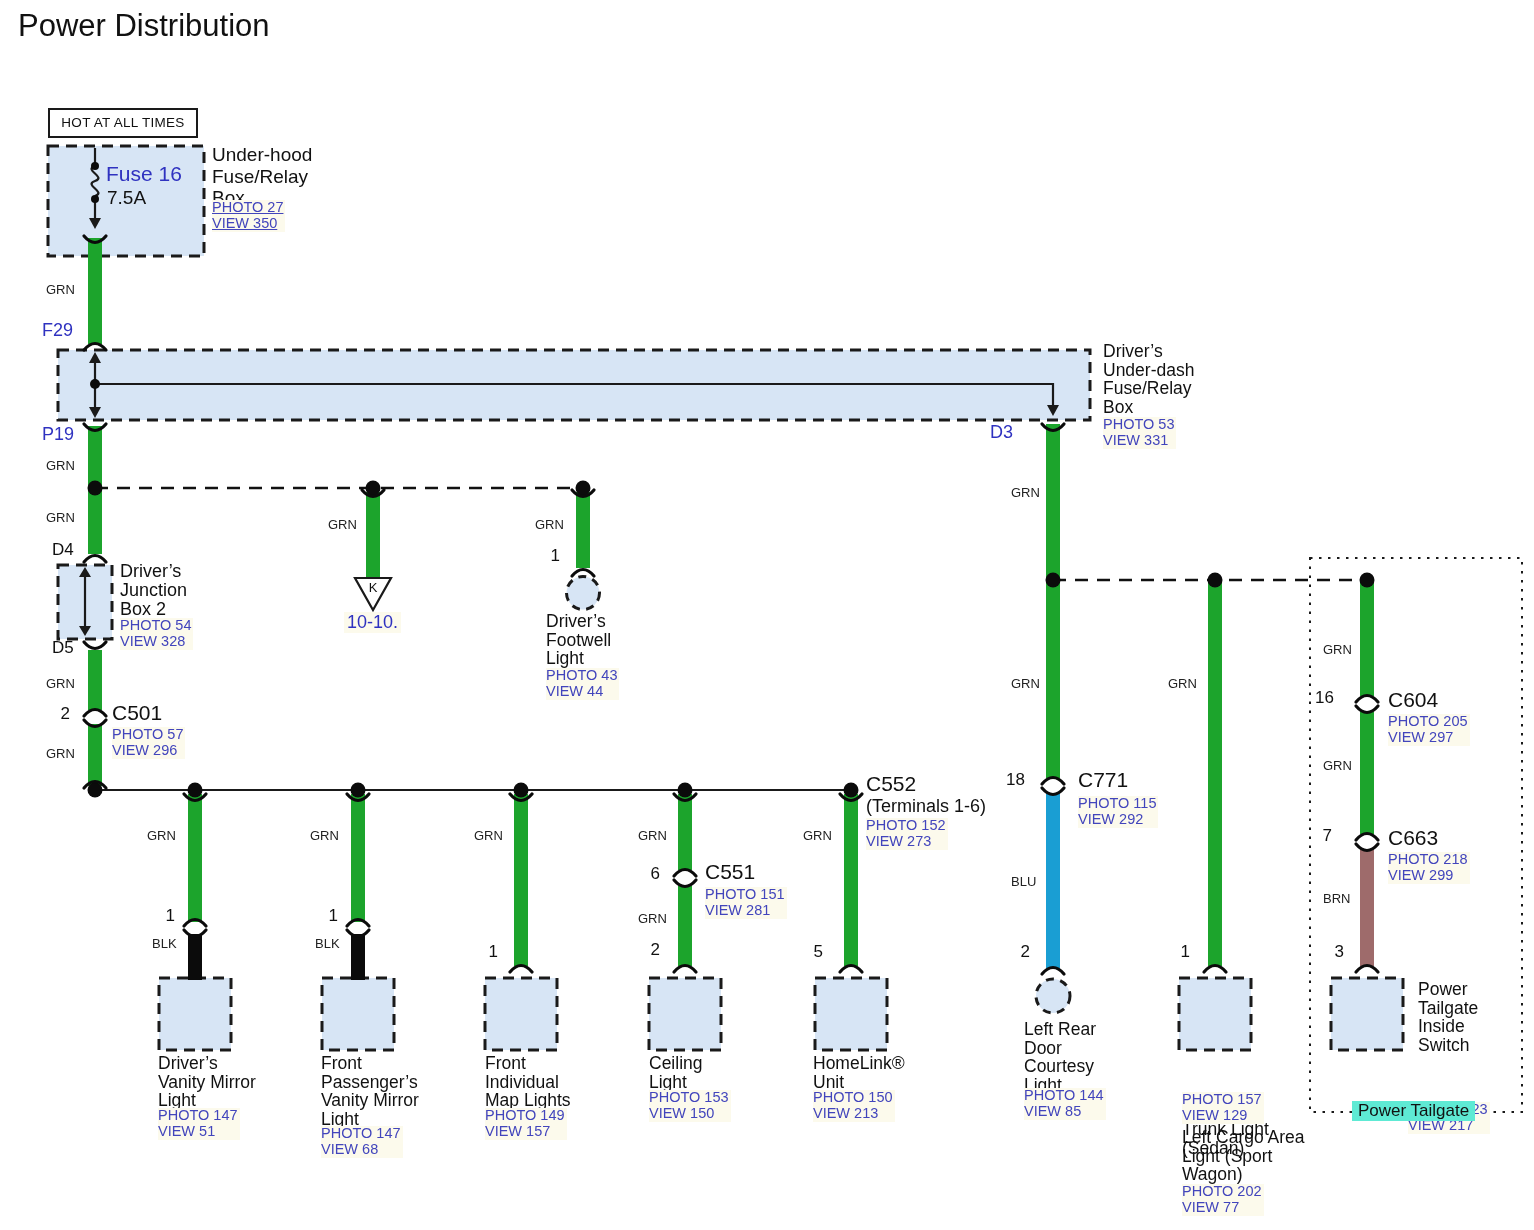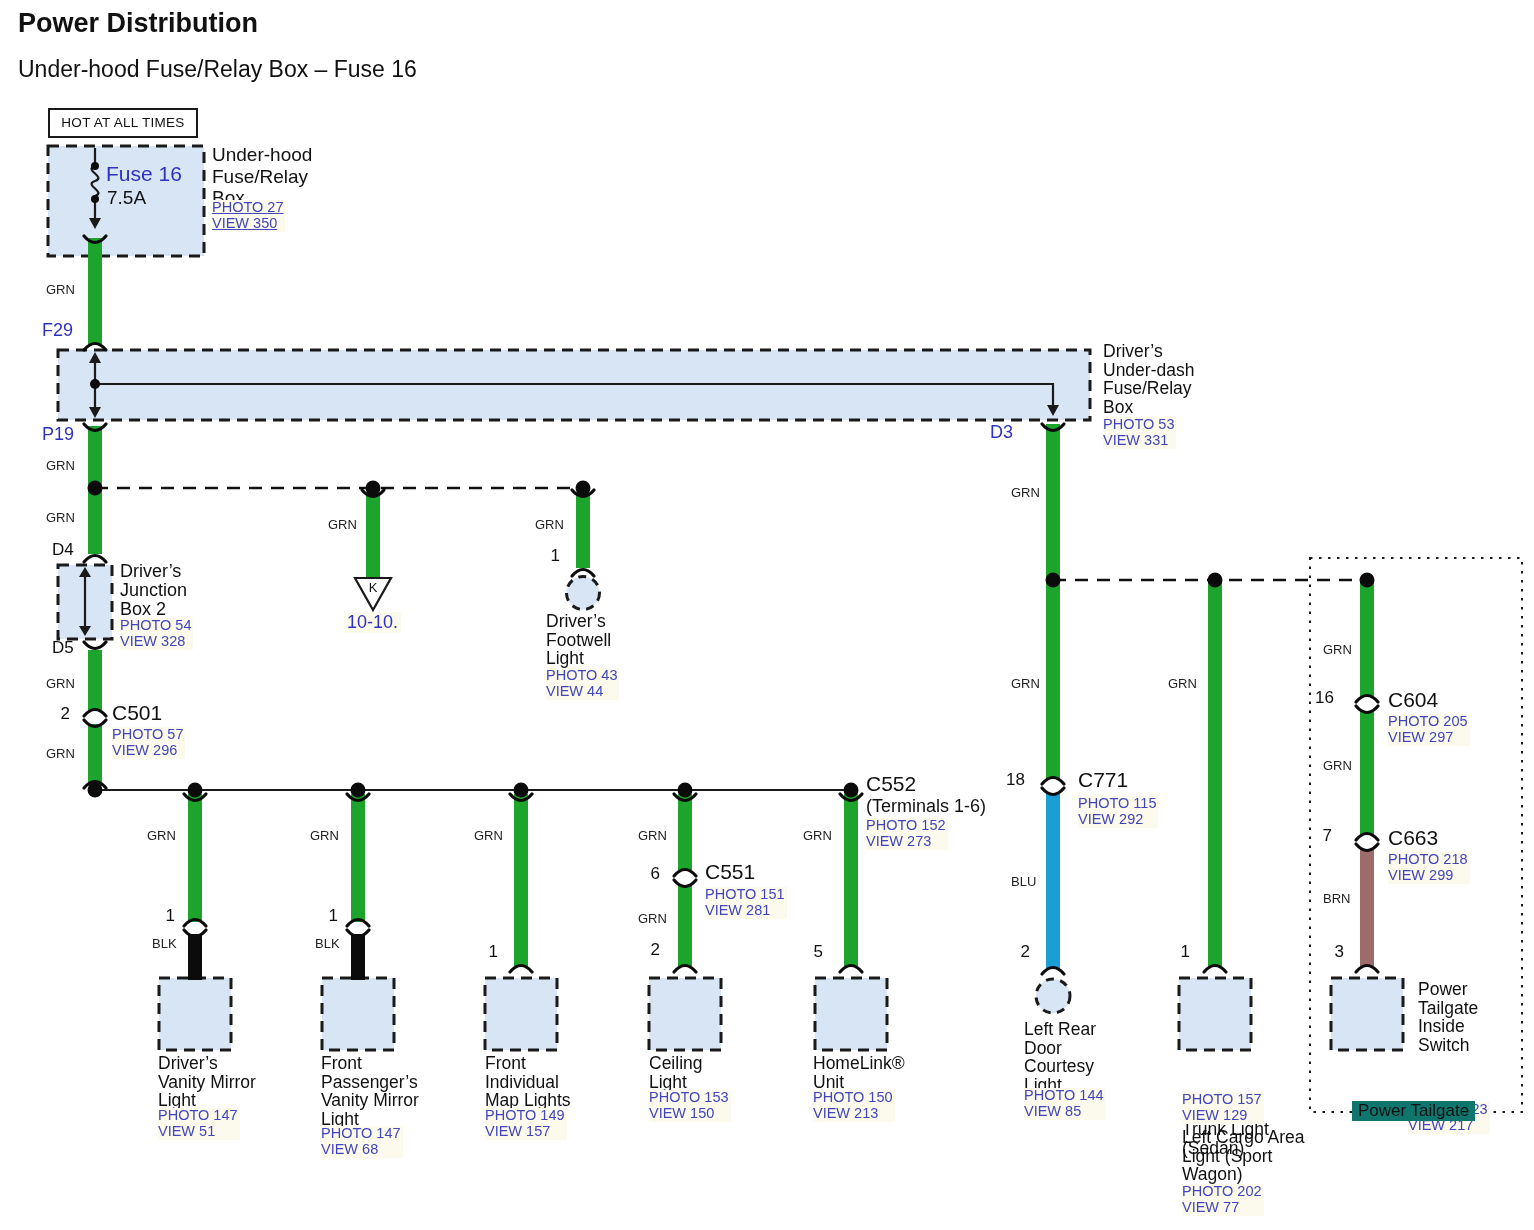--- a/index.html
+++ b/index.html
@@ -3,39 +3,39 @@
 <meta charset="utf-8">
 <style>
   :root{
     --wire-green:#1CA42C; --wire-blue:#1A9ED3; --wire-brown:#9E6B6B;
     --component-fill:#D7E5F5; --name-text:#2F32C0; --ref-text:#4245BC; --ref-bg:#FCFAEC;
   }
   html,body{margin:0;padding:0;background:#fff;}
   #stage{position:relative;width:1534px;height:1230px;background:#fff;
          font-family:"Liberation Sans",sans-serif;overflow:hidden;}
   #wires{position:absolute;left:0;top:0;}
-  .title{position:absolute;font-size:27px;font-weight:bold;color:#111;}
+  .title{position:absolute;font-size:31px;font-weight:normal;color:#111;}
   .subtitle{position:absolute;font-size:23px;color:#111;}
   .hotbox{position:absolute;width:146px;height:26px;border:2px solid #1a1a1a;
           font-size:13.5px;line-height:26px;text-align:center;color:#111;letter-spacing:.3px;background:#fff;}
   .lbl{position:absolute;font-size:17.5px;line-height:18.5px;color:#111;white-space:pre-line;}
   .big{font-size:19px;line-height:21.5px;}
   .ref{position:absolute;font-size:14.5px;line-height:15.5px;color:var(--ref-text);
        white-space:pre-line;background:var(--ref-bg);padding:0 2px 1px 0;}
   .wl{position:absolute;font-size:13px;color:#222;}
   .pin{position:absolute;font-size:17px;color:#111;width:30px;text-align:right;}
   .conn{position:absolute;font-size:21px;color:#111;}
   .sub{position:absolute;font-size:18px;color:#111;}
   .term{position:absolute;font-size:18px;color:var(--name-text);}
   .termk{position:absolute;font-size:17px;color:#111;}
   .fusename{position:absolute;font-size:21px;color:var(--name-text);}
   .amp{position:absolute;font-size:19px;color:#111;}
   .kletter{position:absolute;width:14px;text-align:center;font-size:13px;color:#111;}
   .target{position:absolute;font-size:18px;color:var(--name-text);background:var(--ref-bg);padding:0 3px;}
-  .zonelabel{position:absolute;font-size:17px;color:#111;background:#0f766e;padding:0 6px;}
+  .zonelabel{position:absolute;font-size:17px;color:#111;background:#5eead4;padding:0 6px;}
   .cbox{fill:var(--component-fill);stroke:#1a1a1a;stroke-width:3;stroke-dasharray:11 7;}
   .zone{fill:none;stroke:#1a1a1a;stroke-width:2;stroke-dasharray:2.5 6.5;}
   .lightc{fill:var(--component-fill);stroke:#1a1a1a;stroke-width:3;stroke-dasharray:8 6.5;}
   .wg{fill:var(--wire-green);} .wb{fill:var(--wire-blue);} .wk{fill:#0b0b0b;} .wbr{fill:var(--wire-brown);}
   .ln{stroke:#1a1a1a;stroke-width:2.2;fill:none;}
   .jdash{stroke:#111;stroke-width:2.6;stroke-dasharray:13 9;fill:none;}
   .cup{stroke:#0b0b0b;stroke-width:3.2;fill:none;stroke-linecap:round;}
   .dot{fill:#0b0b0b;} .arrow{fill:#1a1a1a;}
   .ktri{fill:#fff;stroke:#1a1a1a;stroke-width:2.2;}
 </style>
@@ -152,21 +152,20 @@
     <path class="cup" d="M1042,974 Q1053,961 1064,974"></path>
     <path class="cup" d="M1204,972 Q1215,959 1226,972"></path>
     <path class="cup" d="M1356,702 Q1367,689 1378,702"></path>
     <path class="cup" d="M1356,706 Q1367,719 1378,706"></path>
     <path class="cup" d="M1356,840 Q1367,827 1378,840"></path>
     <path class="cup" d="M1356,844 Q1367,857 1378,844"></path>
     <path class="cup" d="M1356,972 Q1367,959 1378,972"></path>
   </svg>
 
   <div class="title" style="left:18px;top:8px;">Power Distribution</div>
-  <div class="subtitle" style="left:18px;top:56px;">Under-hood Fuse/Relay Box – Fuse 16</div>
 
   <div class="hotbox" style="left:48px;top:108px;">HOT AT ALL TIMES</div>
   <div class="fusename" style="left:106px;top:162px;">Fuse 16</div>
   <div class="amp" style="left:107px;top:187px;">7.5A</div>
   <div class="lbl big" style="left:212px;top:144px;">Under-hood
 Fuse/Relay
 Box</div>
   <div class="ref" style="left:212px;top:200px;text-decoration:underline;">PHOTO 27
 VIEW 350</div>
   <div class="wl" style="left:46px;top:282px;">GRN</div>

